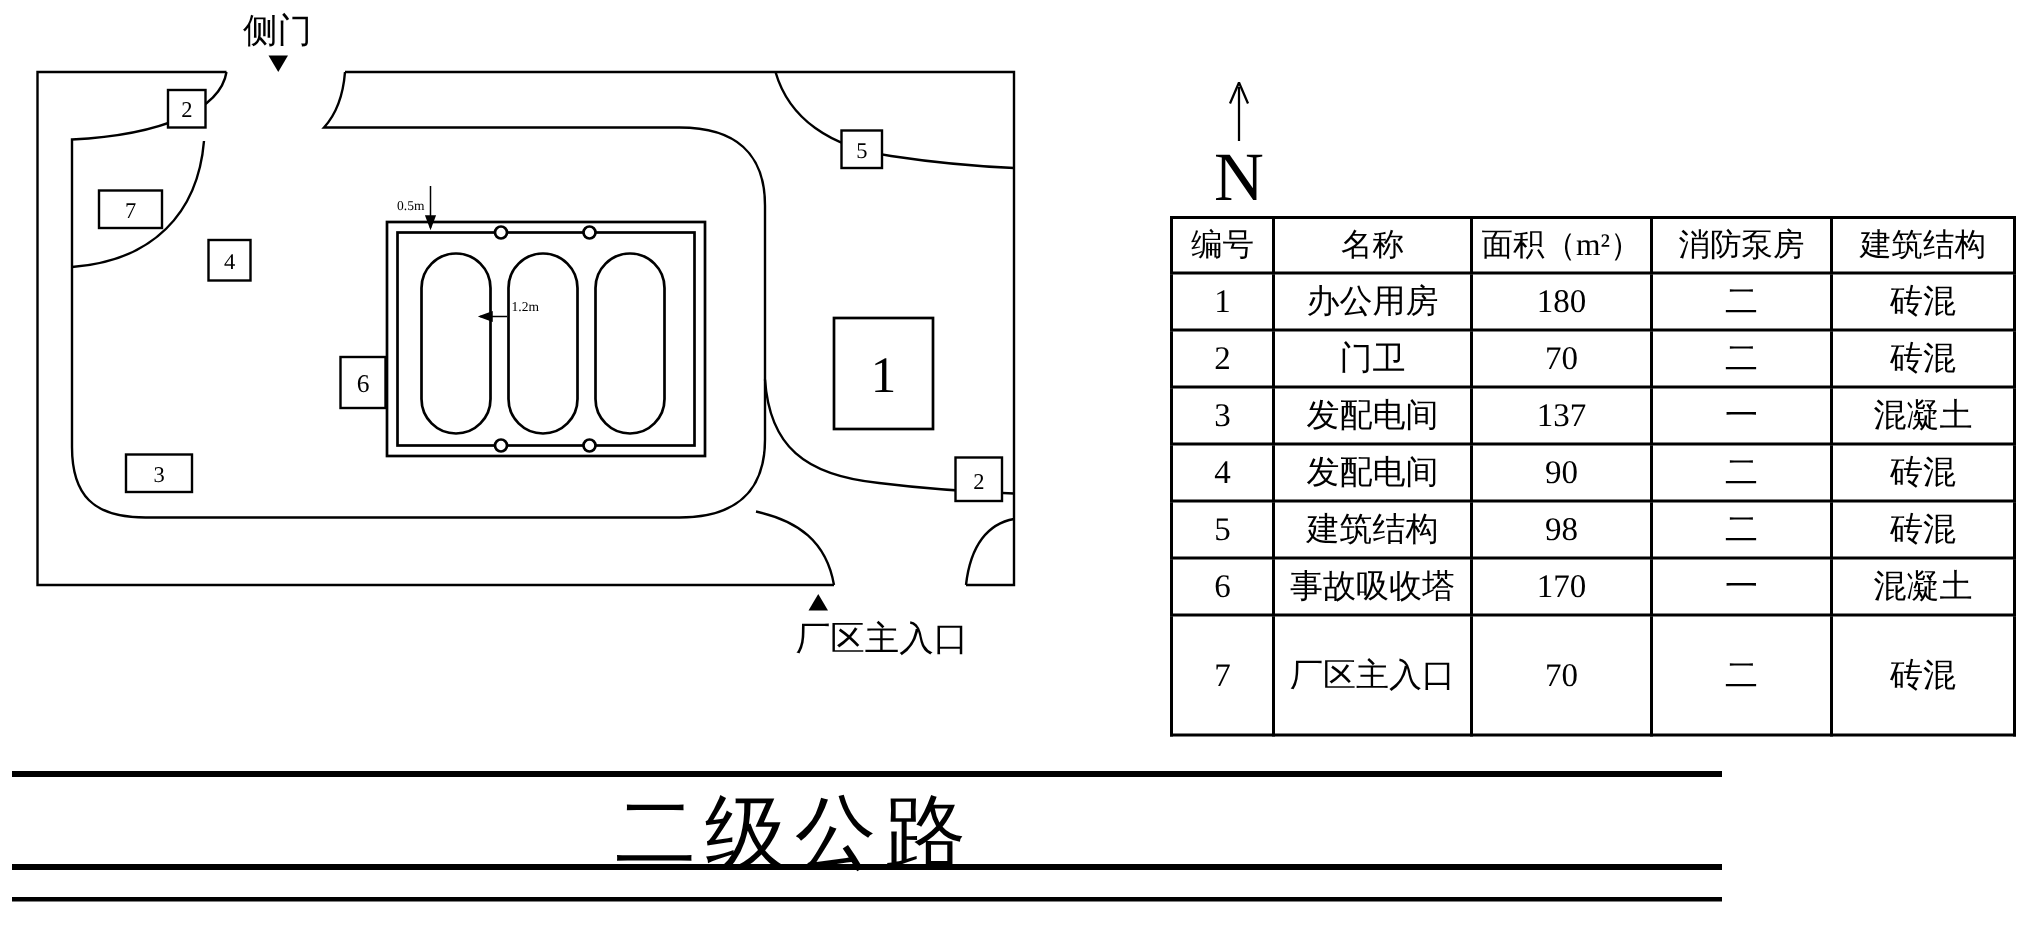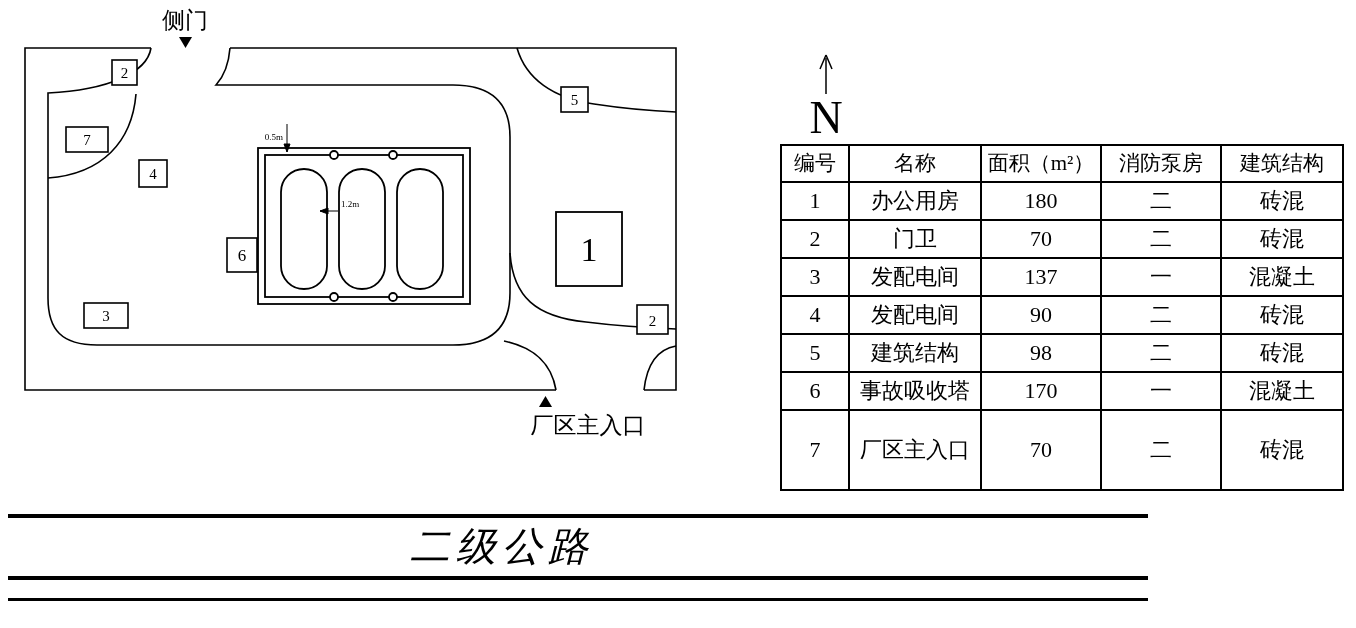--- a/index.html
+++ b/index.html
@@ -30,23 +30,22 @@
     padding:0 2px;
     line-height:1.25;
   }
   .spec-table th { font-size:21px; height:37px; }
   .spec-table tr.r { height:38px; }
   .spec-table tr.r-tall { height:80px; }
 
   .road-line { position:absolute; left:8px; width:1140px; background:#000; }
   .road-label {
     position:absolute; left:410px; top:519px;
-    font-size:40px; letter-spacing:6px;
+    font-size:54px; letter-spacing:6px;
     font-family:"Liberation Serif", serif;
-    font-style:italic;
   }
 </style>
 </head>
 <body>
 
 <div class="canvas">
 
   <svg class="siteplan" width="690" height="450" viewBox="0 0 690 450">
 
     <g stroke="#000" fill="none" stroke-width="1.6">

